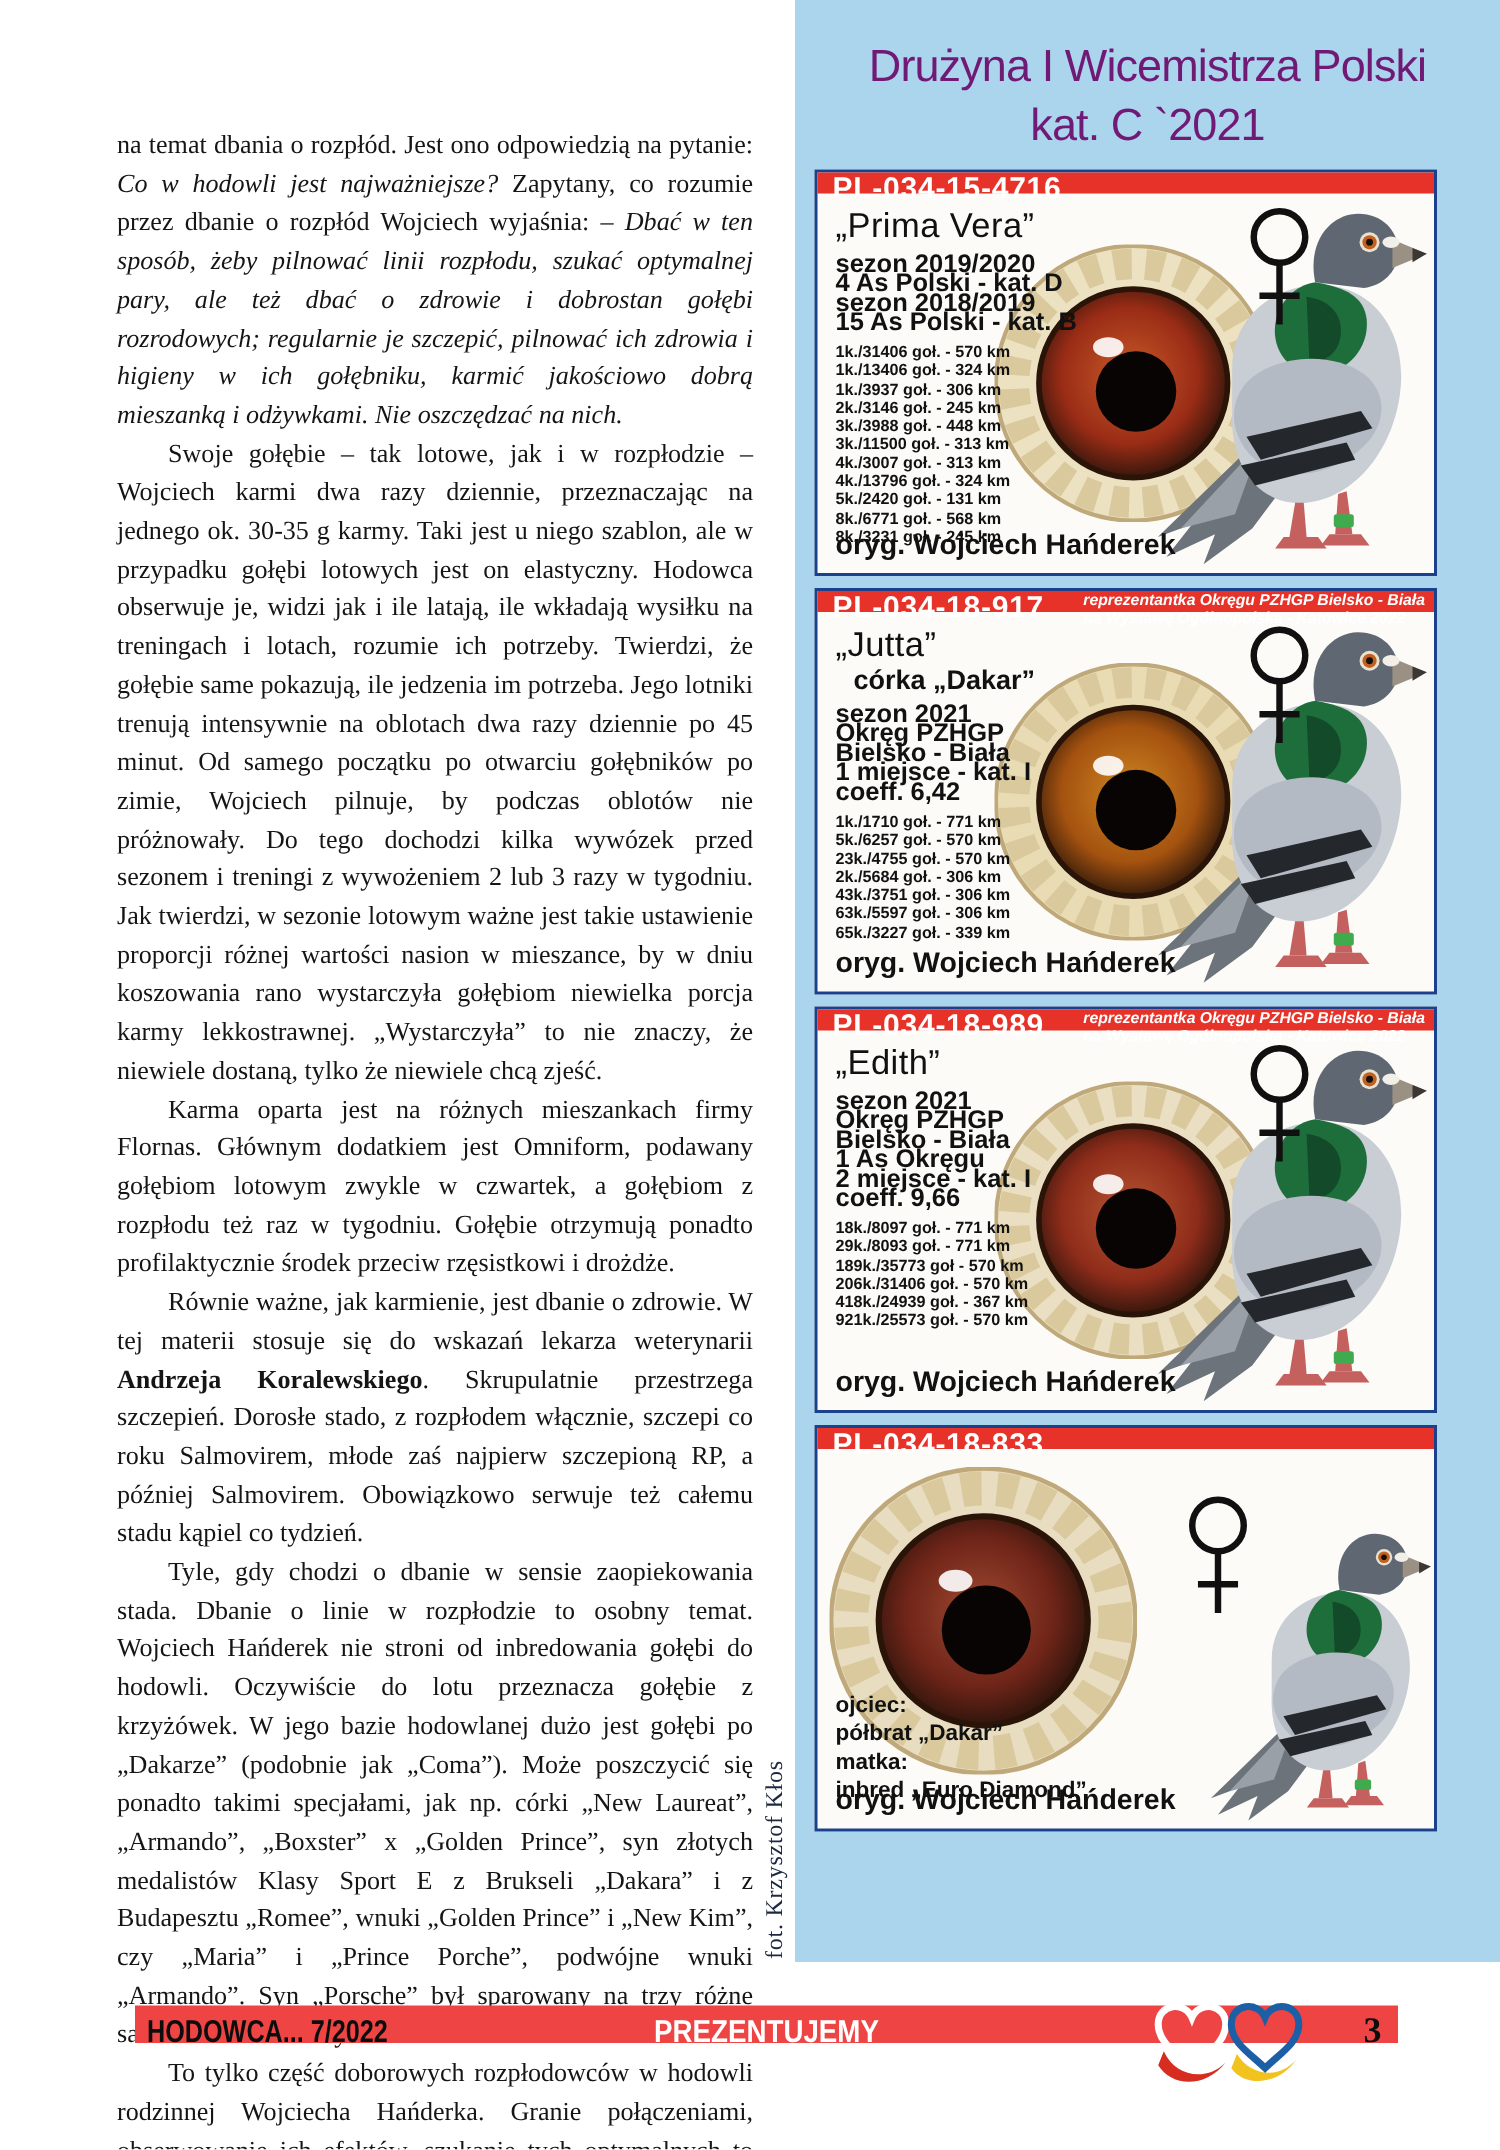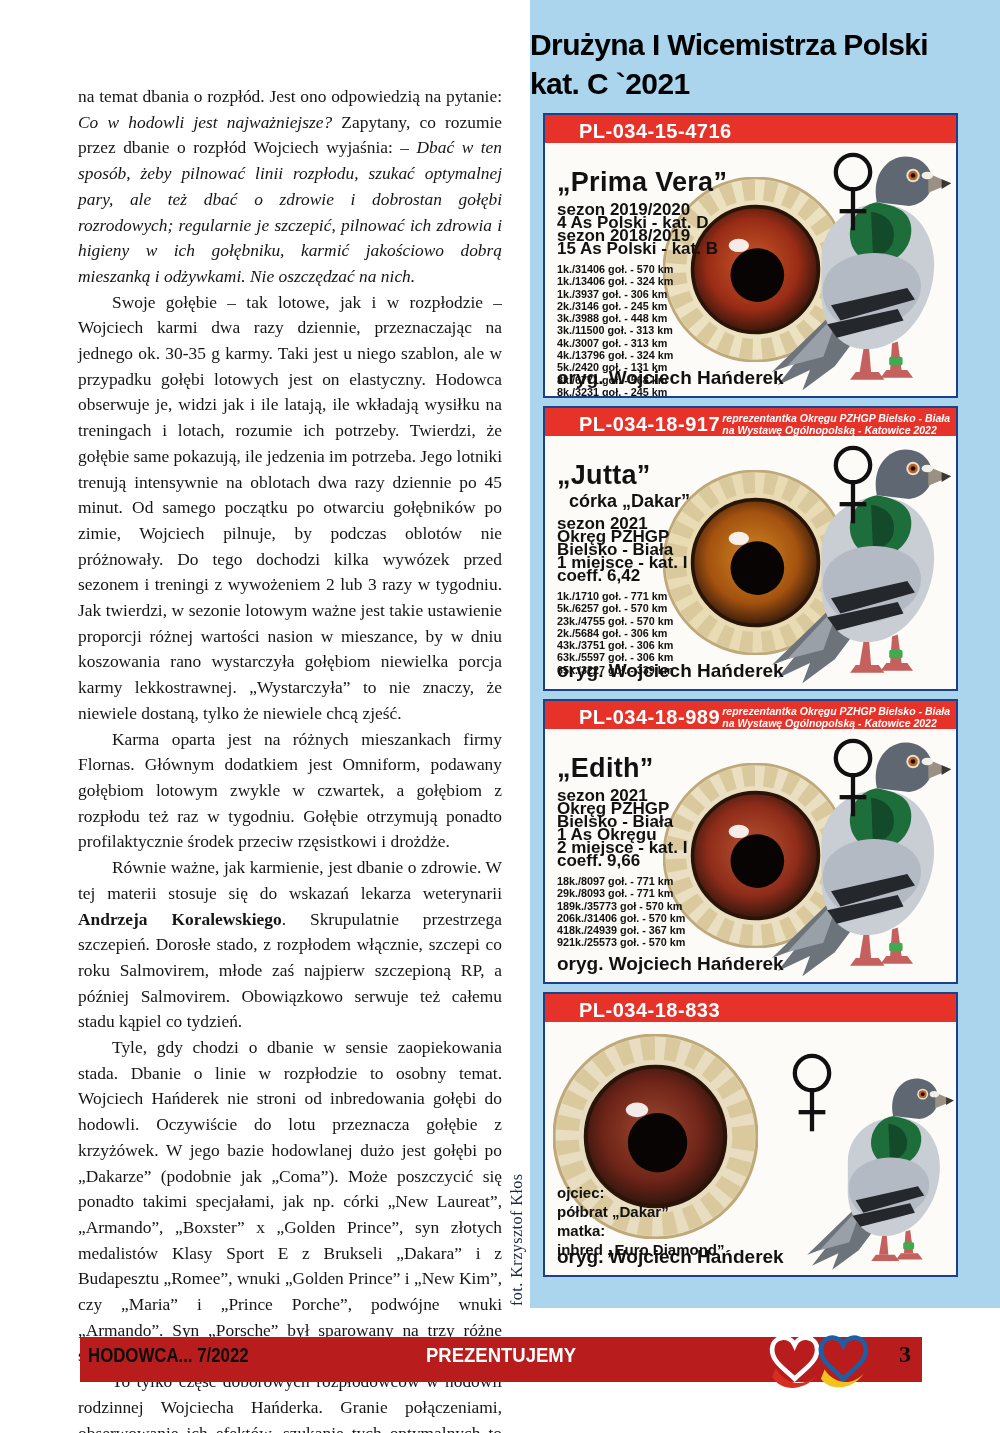--- a/index.html
+++ b/index.html
@@ -29,67 +29,67 @@
     font-family: "Liberation Serif", serif; font-size: 16px;
     color: #1c2742; letter-spacing: 0.5px; z-index: 5;
   }
 
   
   .right-panel {
     position: absolute; left: 530px; top: 0; width: 470px; height: 1308px;
     background: #abd4ed;
   }
   .panel-title {
-    padding-top: 25px; text-align: left;
-    color: #000000; font-weight: bold; font-size: 30px; line-height: 39px;
+    padding-top: 25px; text-align: center;
+    color: #701a75; font-weight: normal; font-size: 30px; line-height: 39px;
     letter-spacing: -0.6px;
   }
   .cards { padding: 10px 0 0 13px; }
 
   .card {
     width: 415px; border: 2px solid #1c418c; margin-bottom: 8px;
     background: #fcfbf7;
   }
   .card-header {
-    background: #e63228; height: 28px; display: flex; align-items: flex-end; padding-left: 24px;
+    background: #e63228; height: 14px; display: flex; align-items: flex-start;
   }
   .ring {
     color: #fff; font-weight: bold; font-size: 20px; padding-left: 10px;
     letter-spacing: 0.5px; white-space: nowrap;
   }
   .banner {
     color: #fff; font-weight: bold; font-size: 10.5px; line-height: 12px;
     margin-left: auto; padding-right: 6px; white-space: pre-line; font-style: italic;
   }
   .card-body { position: relative; height: 253px; overflow: hidden; }
 
   .text-col { position: absolute; left: 12px; top: 8px; width: 175px; z-index: 3; }
-  .bird-name { font-weight: bold; font-size: 27px; letter-spacing: 0.3px; margin-top: 16px; }
+  .bird-name { font-weight: normal; font-size: 23px; letter-spacing: 0.3px; }
   .bird-subtitle { font-weight: bold; font-size: 18px; padding-left: 12px; }
   .info { font-weight: bold; font-size: 17px; line-height: 13px; margin-top: 5px; }
   .results { font-weight: bold; font-size: 10.8px; line-height: 12.3px; margin-top: 8px; }
   .pedigree { font-weight: bold; font-size: 15px; line-height: 19px; }
   .origin {
     position: absolute; left: 12px; bottom: 7px;
     font-weight: bold; font-size: 19px; z-index: 3;
   }
 
   .eye-wrap { position: absolute; left: 118px; top: 34px; width: 185px; height: 185px; z-index: 1; }
   .female-wrap { position: absolute; left: 287px; top: 6px; width: 42px; height: 90px; z-index: 4; }
   .pigeon-wrap { position: absolute; left: 205px; top: 2px; width: 205px; height: 248px; z-index: 2; }
 
   .card--pedigree .eye-wrap { left: 8px; top: 12px; width: 205px; height: 205px; }
   .card--pedigree .female-wrap { left: 246px; top: 28px; }
   .card--pedigree .pigeon-wrap { left: 256px; top: 20px; width: 156px; height: 230px; }
   .card--pedigree .text-col { top: auto; bottom: 16px; }
 
   
   .footer-bar {
-    position: absolute; left: 80px; top: 1337px; width: 842px; height: 45px;
-    background: #b91c1c;
+    position: absolute; left: 90px; top: 1337px; width: 842px; height: 25px;
+    background: #ef4444;
   }
   .footer-mag {
     position: absolute; left: 8px; top: 6px;
     font-weight: bold; font-size: 21px; color: #0d0d0d;
     transform: scaleX(0.8); transform-origin: left center; white-space: nowrap;
   }
   .footer-section {
     position: absolute; left: 50%; top: 6px;
     transform: translateX(-50%) scaleX(0.88);
     font-weight: bold; font-size: 21px; color: #ffffff; white-space: nowrap;

